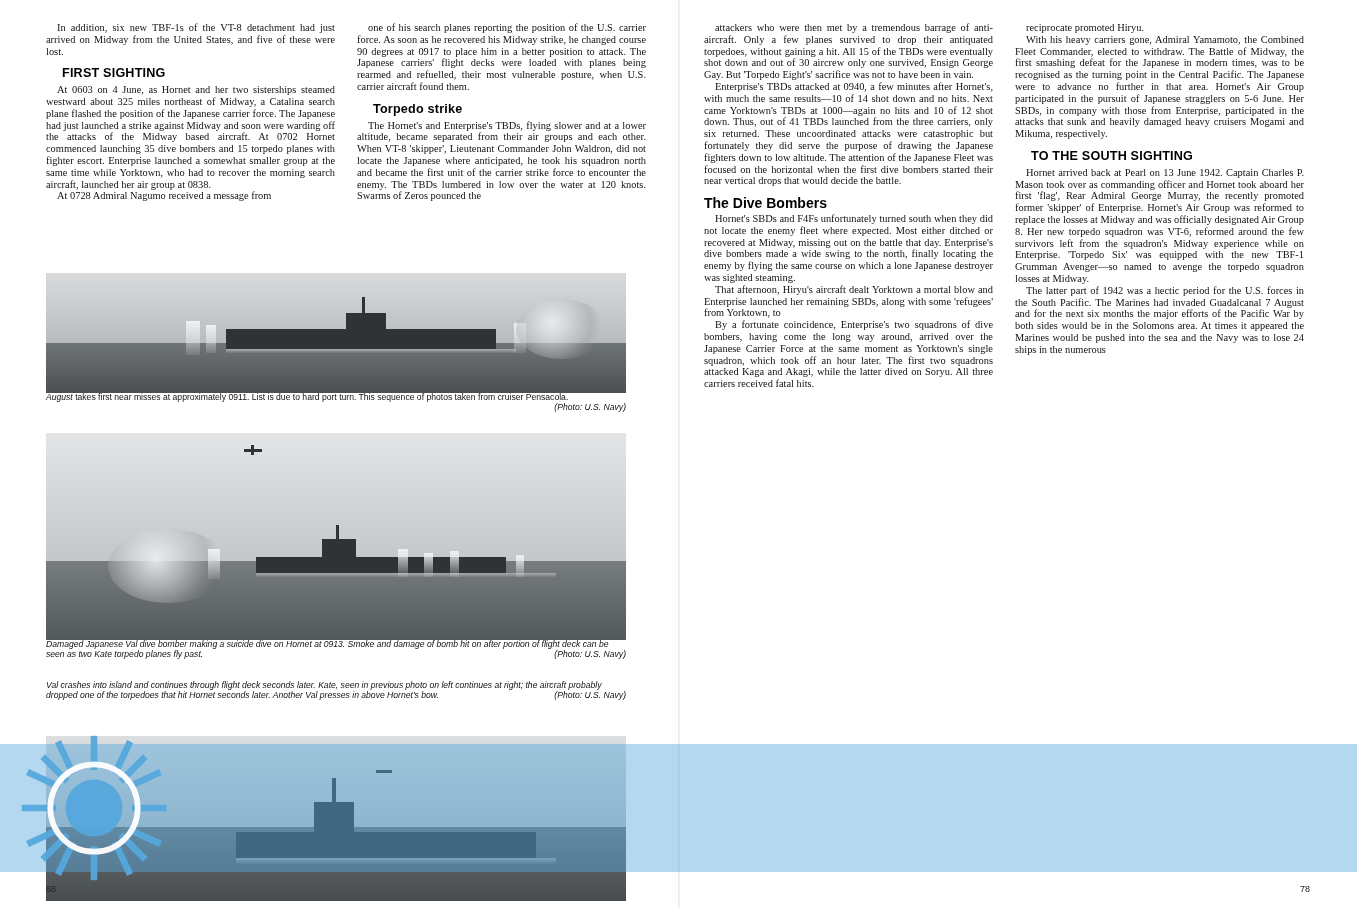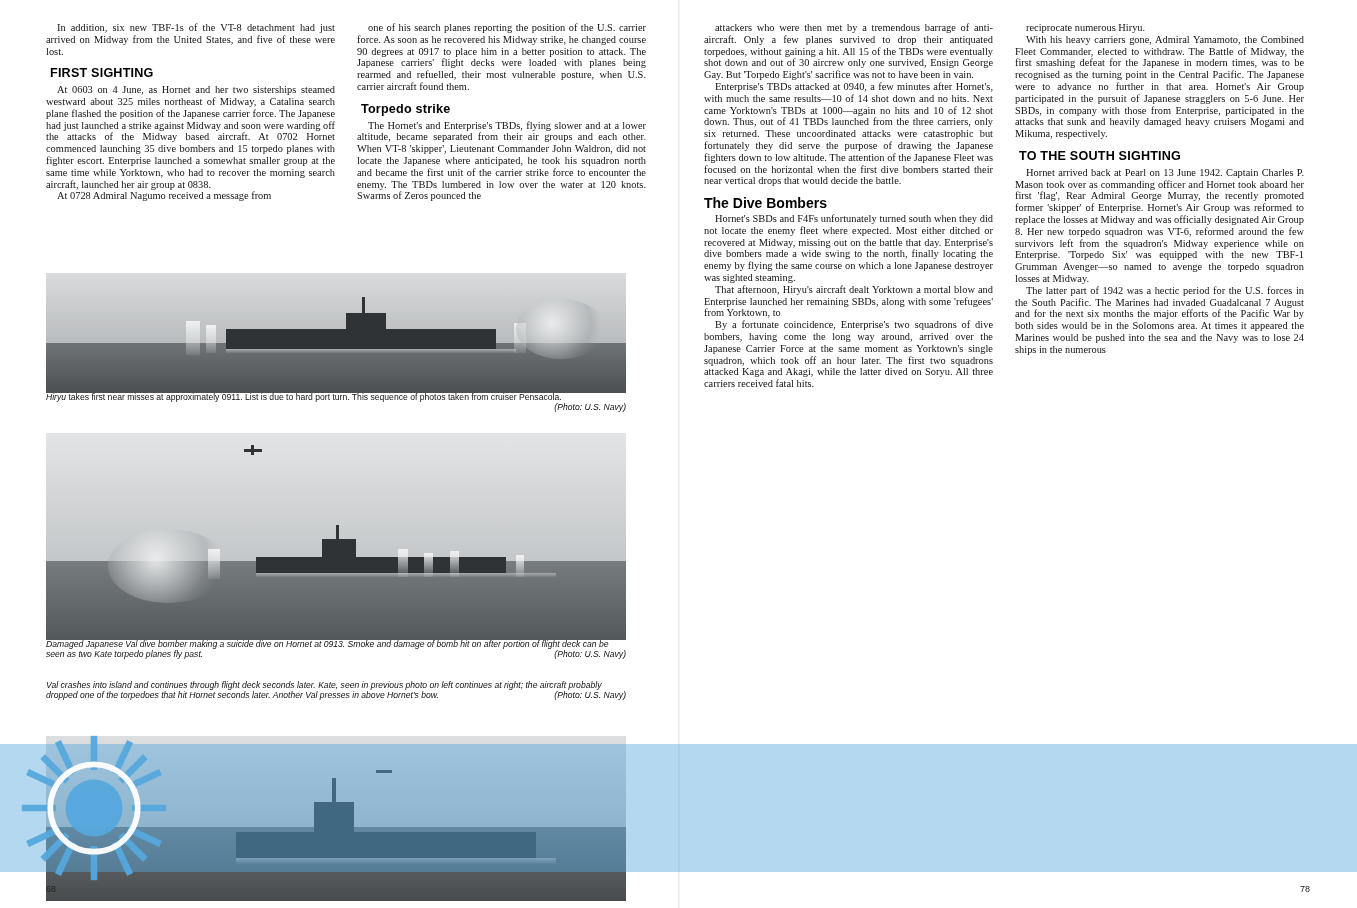--- a/index.html
+++ b/index.html
@@ -35,21 +35,21 @@
     text-align:justify;
     color:#111;
   }
   .col.rcol{width:289px;}
   p{margin:0 0 0 0;text-indent:11px;}
   h2{
     font-family:"Liberation Sans", sans-serif;
     font-size:12.6px;
     font-weight:bold;
     letter-spacing:.2px;
-    margin:11px 0 4px 4px;
+    margin:11px 0 4px 16px;
     color:#000;
     text-indent:0;
   }
   h3{
     font-family:"Liberation Sans", sans-serif;
     font-size:14px;
     font-weight:bold;
     margin:11px 0 3px 0;
     color:#000;
     text-indent:0;
@@ -145,21 +145,21 @@
         <div class="ship" style="left:180px;top:56px;width:270px;height:20px;"></div>
         <div class="ship" style="left:300px;top:40px;width:40px;height:18px;"></div>
         <div class="ship" style="left:316px;top:24px;width:3px;height:18px;"></div>
         <div class="splash" style="left:140px;top:48px;width:14px;height:34px;"></div>
         <div class="splash" style="left:160px;top:52px;width:10px;height:28px;"></div>
         <div class="splash" style="left:468px;top:50px;width:12px;height:30px;"></div>
         <div class="smoke" style="left:470px;top:26px;width:90px;height:60px;"></div>
         <div class="splash" style="left:180px;top:76px;width:290px;height:4px;opacity:.5;"></div>
       </div>
       <div class="caption" style="position:absolute;left:46px;top:390px;width:580px;">
-        <span class="it">Hiryu</span><span> takes first near misses at approximately 0911. List is due to hard port turn. This sequence of photos taken from cruiser Pensacola.</span>
+        <span class="it">August</span><span> takes first near misses at approximately 0911. List is due to hard port turn. This sequence of photos taken from cruiser Pensacola.</span>
         <span class="credit">(Photo: U.S. Navy)</span>
       </div>
 
       <div class="photo" style="position:absolute;left:46px;top:425px;width:580px;height:207px;">
         <div class="sky" style="height:62%;background:linear-gradient(#e2e4e5,#c4c7c9);"></div>
         <div class="sea" style="top:62%;background:linear-gradient(#777c7f,#53585b);"></div>
         <div class="ship" style="left:198px;top:16px;width:18px;height:3px;"></div>
         <div class="ship" style="left:205px;top:12px;width:3px;height:10px;"></div>
         <div class="ship" style="left:210px;top:124px;width:250px;height:16px;"></div>
         <div class="ship" style="left:276px;top:106px;width:34px;height:20px;"></div>
@@ -201,21 +201,21 @@
         <div class="col rcol">
           <p>attackers who were then met by a tremendous barrage of anti-aircraft. Only a few planes survived to drop their antiquated torpedoes, without gaining a hit. All 15 of the TBDs were eventually shot down and out of 30 aircrew only one survived, Ensign George Gay. But 'Torpedo Eight's' sacrifice was not to have been in vain.</p>
           <p>Enterprise's TBDs attacked at 0940, a few minutes after Hornet's, with much the same results—10 of 14 shot down and no hits. Next came Yorktown's TBDs at 1000—again no hits and 10 of 12 shot down. Thus, out of 41 TBDs launched from the three carriers, only six returned. These uncoordinated attacks were catastrophic but fortunately they did serve the purpose of drawing the Japanese fighters down to low altitude. The attention of the Japanese Fleet was focused on the horizontal when the first dive bombers started their near vertical drops that would decide the battle.</p>
           <h3>The Dive Bombers</h3>
           <p>Hornet's SBDs and F4Fs unfortunately turned south when they did not locate the enemy fleet where expected. Most either ditched or recovered at Midway, missing out on the battle that day. Enterprise's dive bombers made a wide swing to the north, finally locating the enemy by flying the same course on which a lone Japanese destroyer was sighted steaming.</p>
           <p>That afternoon, Hiryu's aircraft dealt Yorktown a mortal blow and Enterprise launched her remaining SBDs, along with some 'refugees' from Yorktown, to</p>
           <p>By a fortunate coincidence, Enterprise's two squadrons of dive bombers, having come the long way around, arrived over the Japanese Carrier Force at the same moment as Yorktown's single squadron, which took off an hour later. The first two squadrons attacked Kaga and Akagi, while the latter dived on Soryu. All three carriers received fatal hits.</p>
         </div>
 
         <div class="col rcol">
-          <p>reciprocate numerous Hiryu.</p>
+          <p>reciprocate promoted Hiryu.</p>
           <p>With his heavy carriers gone, Admiral Yamamoto, the Combined Fleet Commander, elected to withdraw. The Battle of Midway, the first smashing defeat for the Japanese in modern times, was to be recognised as the turning point in the Central Pacific. The Japanese were to advance no further in that area. Hornet's Air Group participated in the pursuit of Japanese stragglers on 5-6 June. Her SBDs, in company with those from Enterprise, participated in the attacks that sunk and heavily damaged heavy cruisers Mogami and Mikuma, respectively.</p>
           <h2>TO THE SOUTH SIGHTING</h2>
           <p>Hornet arrived back at Pearl on 13 June 1942. Captain Charles P. Mason took over as commanding officer and Hornet took aboard her first 'flag', Rear Admiral George Murray, the recently promoted former 'skipper' of Enterprise. Hornet's Air Group was reformed to replace the losses at Midway and was officially designated Air Group 8. Her new torpedo squadron was VT-6, reformed around the few survivors left from the squadron's Midway experience while on Enterprise. 'Torpedo Six' was equipped with the new TBF-1 Grumman Avenger—so named to avenge the torpedo squadron losses at Midway.</p>
           <p>The latter part of 1942 was a hectic period for the U.S. forces in the South Pacific. The Marines had invaded Guadalcanal 7 August and for the next six months the major efforts of the Pacific War by both sides would be in the Solomons area. At times it appeared the Marines would be pushed into the sea and the Navy was to lose 24 ships in the numerous</p>
         </div>
 
       </div>
 
       <div class="folio r">78</div>
     </div>

